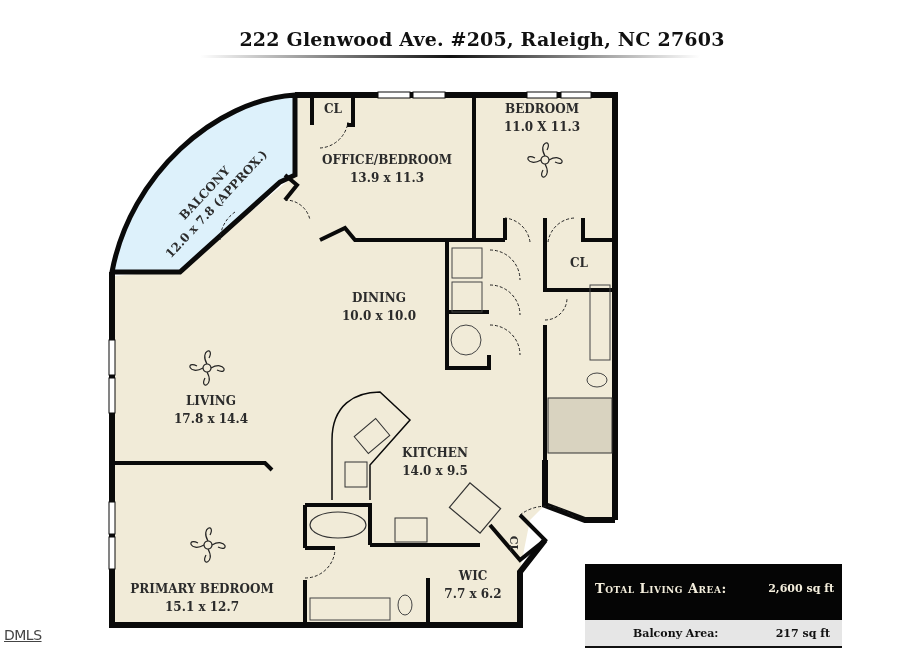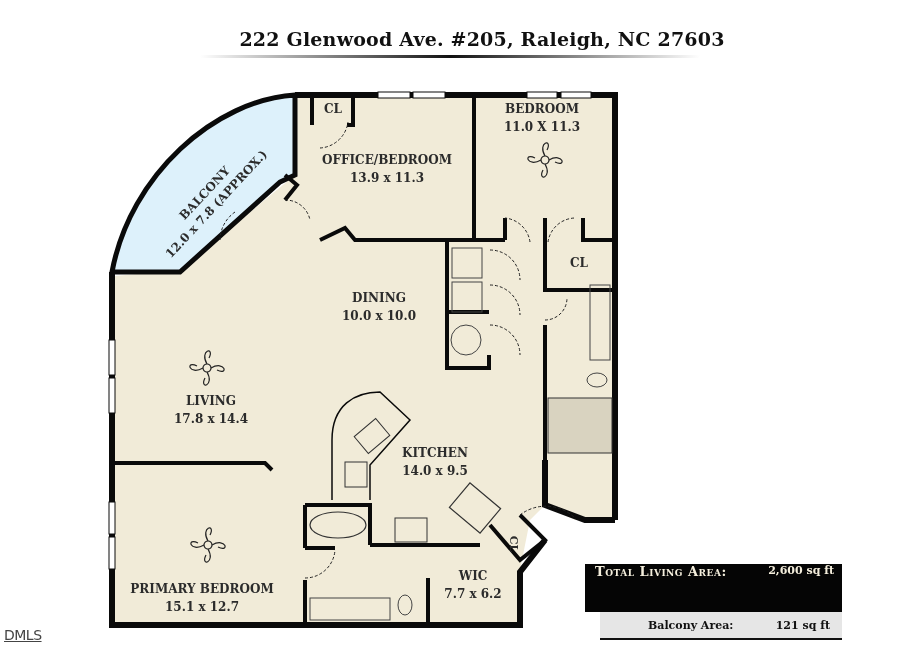--- a/index.html
+++ b/index.html
@@ -2,24 +2,24 @@
 <html><head>
 <meta charset="utf-8">
 <style>
   html,body{margin:0;padding:0;background:#ffffff;}
   body{width:900px;height:667px;position:relative;overflow:hidden;font-family:"DejaVu Serif","Liberation Serif",serif;}
   .title{position:absolute;left:0;top:28px;width:900px;text-align:center;font-family:"DejaVu Serif",serif;font-weight:bold;font-size:19px;color:#111;letter-spacing:0.2px;padding-left:32px;}
   .title-rule{position:absolute;left:200px;top:55px;width:500px;height:3px;background:linear-gradient(to right,rgba(0,0,0,0),#111 50%,rgba(0,0,0,0));}
   svg.plan{position:absolute;left:0;top:0;}
   .lbl{font-family:"DejaVu Serif",serif;font-weight:bold;fill:#2b2b2b;}
   .area-table{position:absolute;left:585px;top:564px;width:257px;}
-  .area-row1{background:#050505;color:#f4eedc;height:48px;display:flex;align-items:flex-start;justify-content:space-between;padding:0 8px 0 10px;font-family:"DejaVu Serif",serif;font-weight:bold;}
+  .area-row1{background:#050505;color:#f4eedc;height:48px;display:flex;align-items:center;justify-content:space-between;padding:0 8px 8px 10px;font-family:"DejaVu Serif",serif;font-weight:bold;}
   .area-row1 .k{font-size:13px;font-variant:small-caps;letter-spacing:0.5px;}
   .area-row1 .v{font-size:11px;}
-  .area-row2{background:#e6e6e6;height:26px;display:flex;align-items:center;justify-content:space-between;padding:0 12px 0 48px;font-family:"DejaVu Serif",serif;font-weight:bold;font-size:11px;color:#111;border-bottom:2px solid #111;margin-left:15px;}
+  .area-row2{background:#e6e6e6;height:26px;display:flex;align-items:center;justify-content:space-between;padding:0 12px 0 48px;font-family:"DejaVu Serif",serif;font-weight:bold;font-size:11px;color:#111;border-bottom:2px solid #111;}
   .mls{position:absolute;left:4px;top:627px;font-family:"DejaVu Sans",sans-serif;font-size:14px;color:#444;letter-spacing:-0.5px;text-decoration:underline;}
 </style>
 </head>
 <body>
 
 <div class="title">222 Glenwood Ave. #205, Raleigh, NC 27603</div>
 <div class="title-rule"></div>
 
 <svg class="plan" width="900" height="667" viewBox="0 0 900 667">
 
@@ -157,17 +157,17 @@
   <text class="lbl" x="473" y="598" text-anchor="middle" font-size="12">7.7 x 6.2</text>
 </svg>
 
 <div class="area-table">
   <div class="area-row1">
     <span class="k">Total Living Area:</span>
     <span class="v">2,600 sq ft</span>
   </div>
   <div class="area-row2">
     <span>Balcony Area:</span>
-    <span>121 sq ft</span>
+    <span>217 sq ft</span>
   </div>
 </div>
 
 <div class="mls">DMLS</div>
 
 </body></html>

